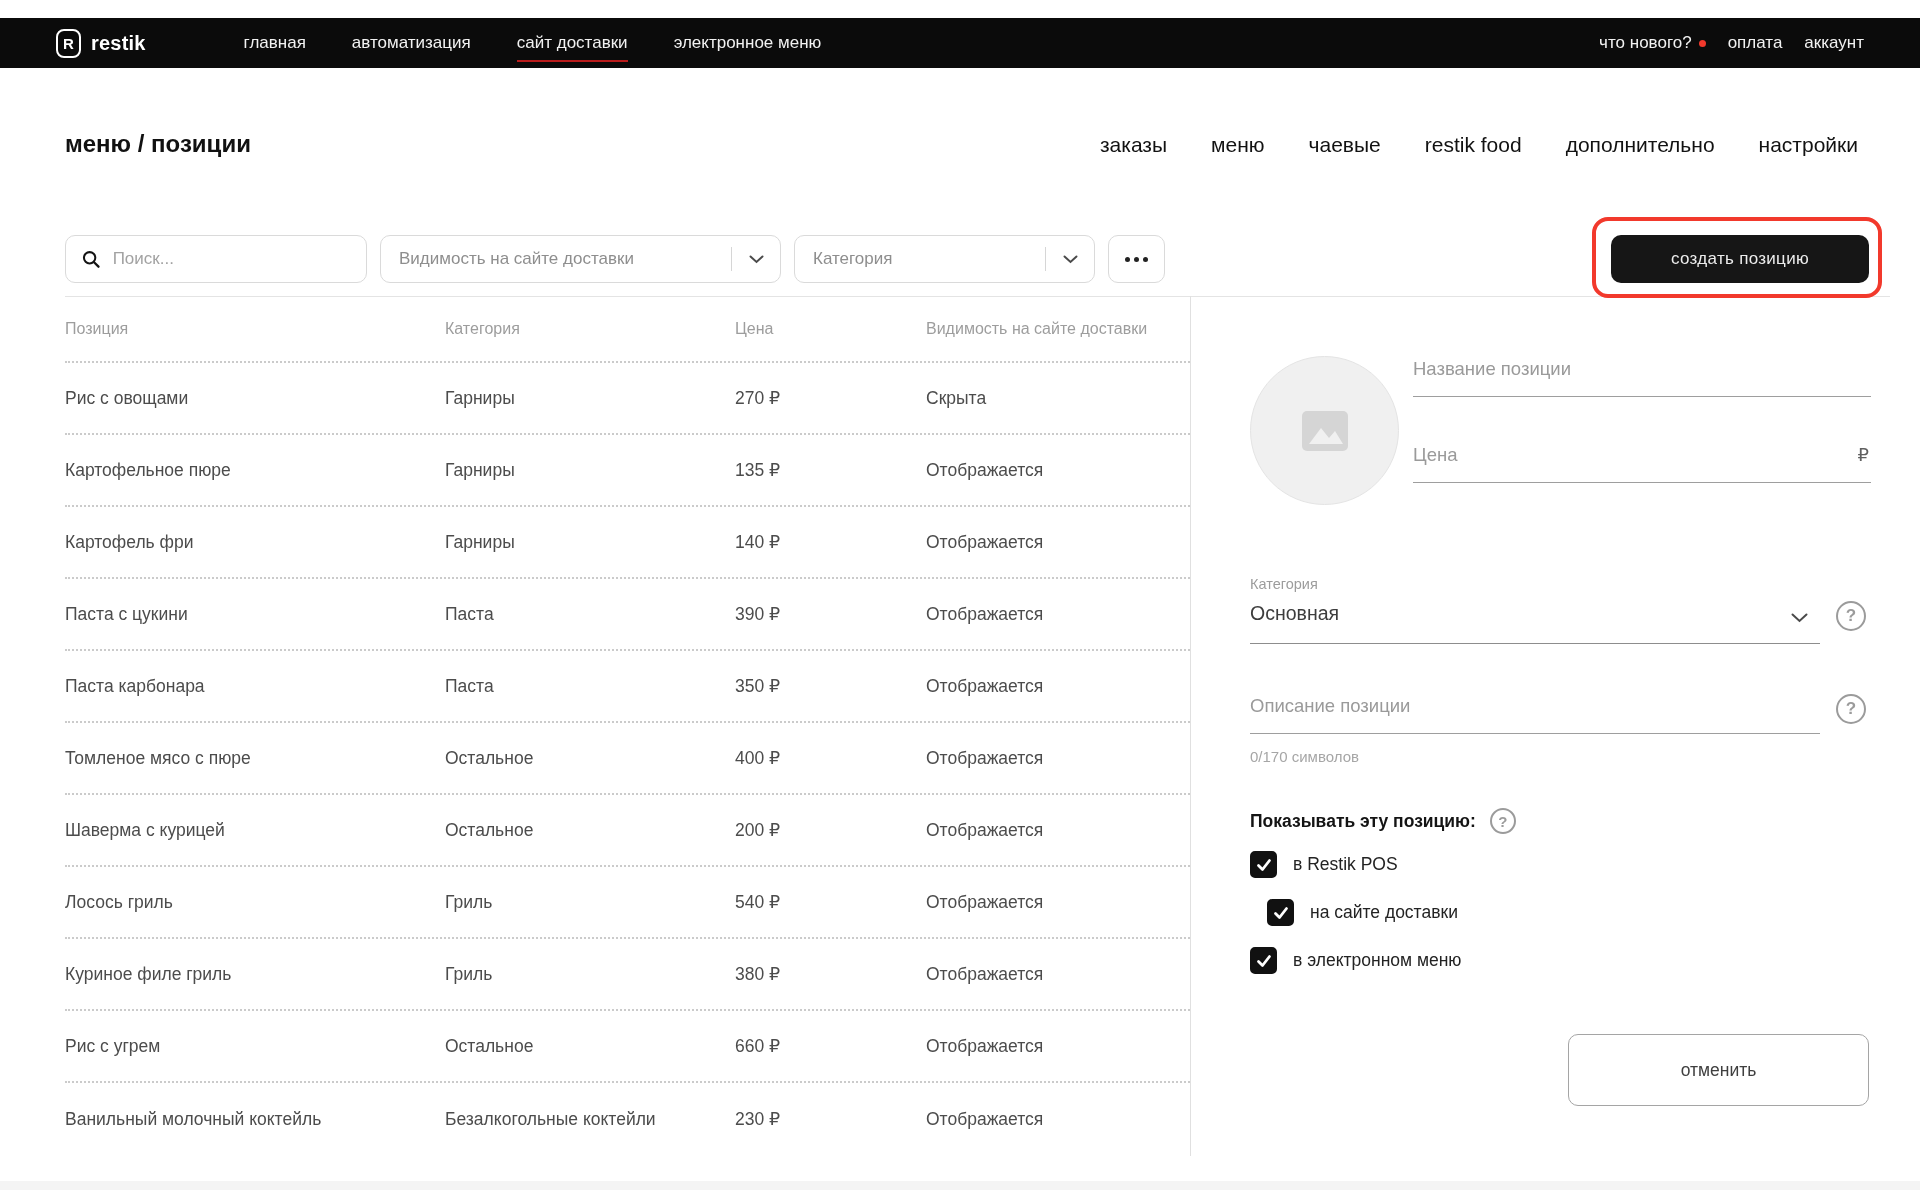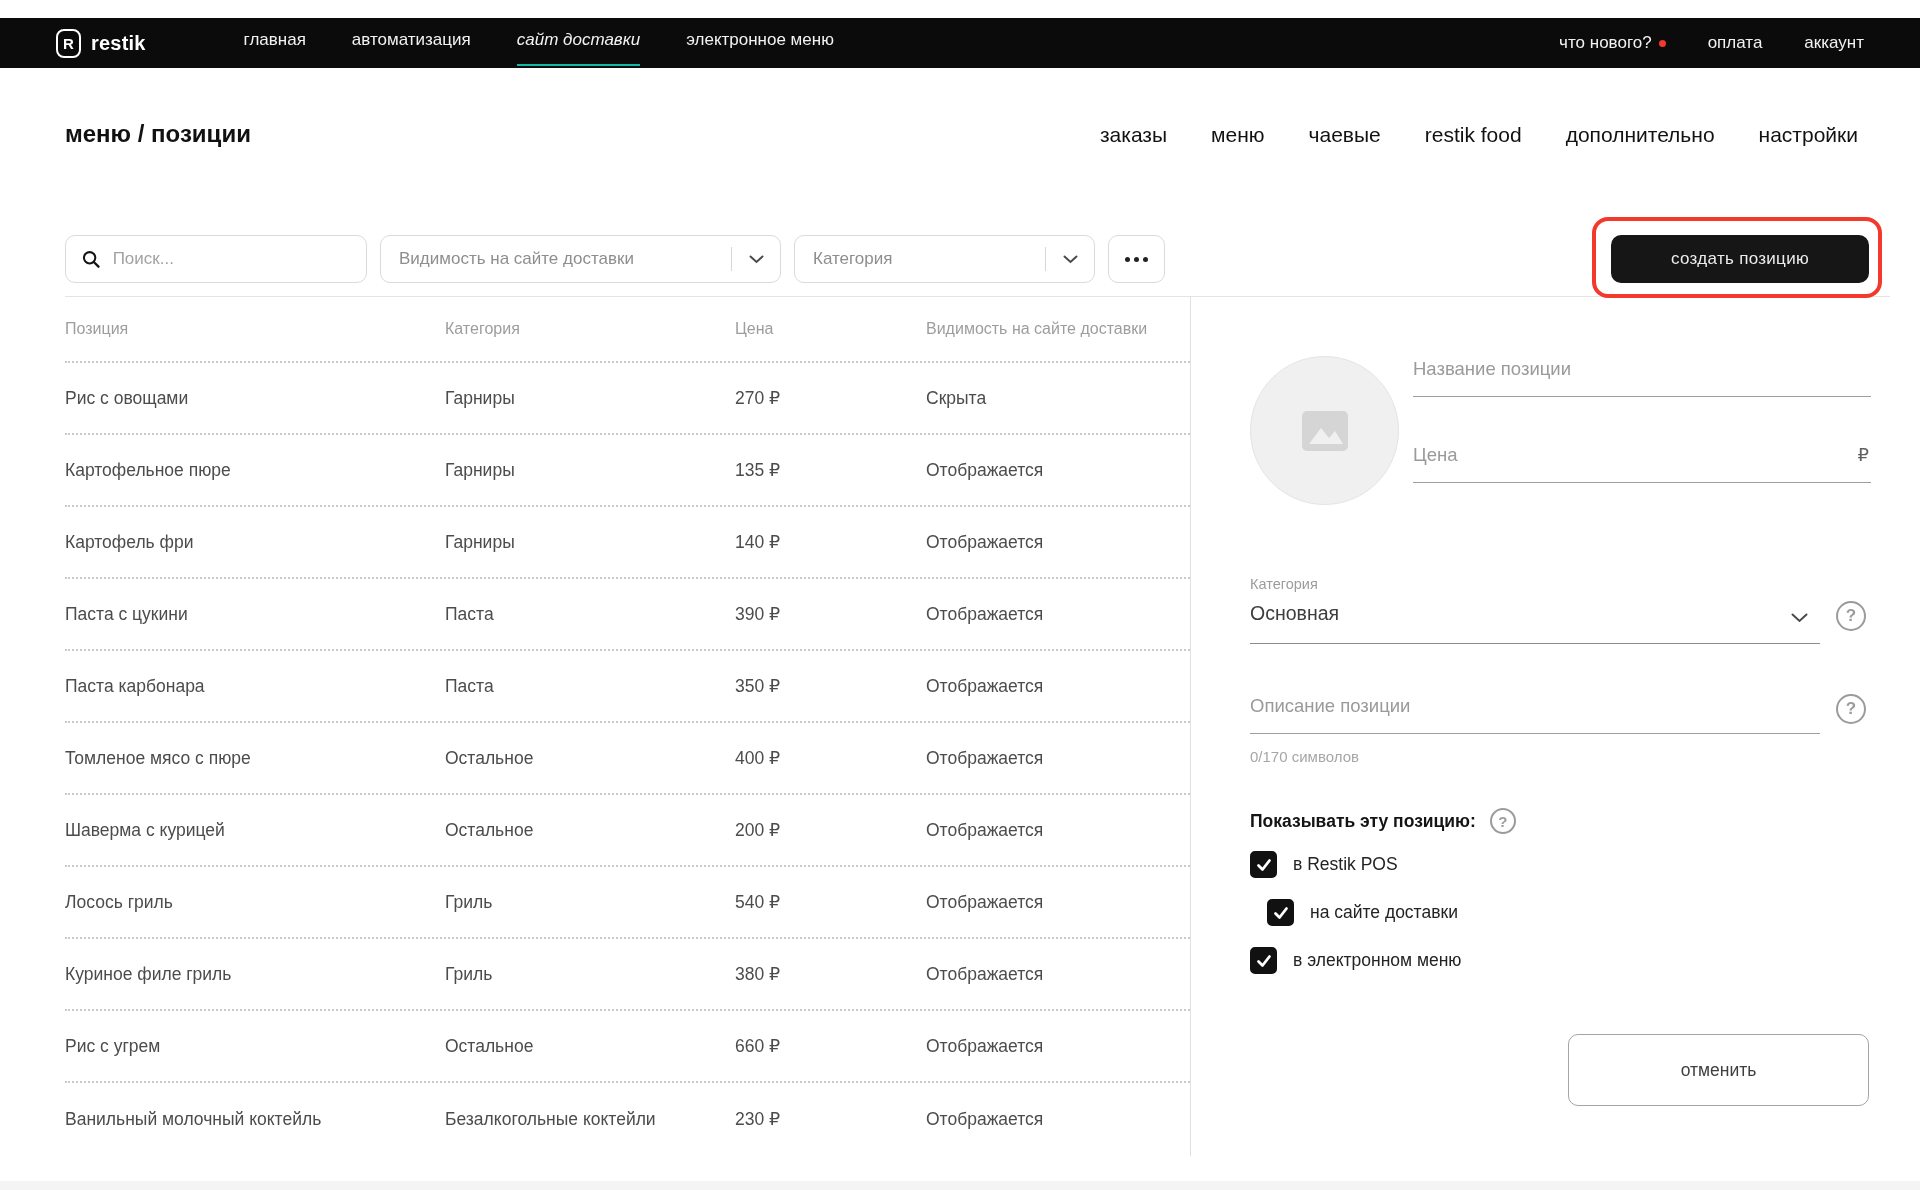--- a/index.html
+++ b/index.html
@@ -18,28 +18,28 @@
   }
   .brand { display:flex; align-items:center; gap:10px; }
   .logo-mark {
     width:25px; height:29px; border:2.5px solid #fff; border-radius:8px;
     display:flex; align-items:center; justify-content:center;
     font-weight:700; font-size:15px; color:#fff;
   }
   .logo-text { font-weight:700; font-size:20px; letter-spacing:.2px; }
   .topnav { display:flex; gap:46px; margin-left:98px; font-size:17px; }
   .topnav-item { cursor:pointer; padding-bottom:0; color:#f2f2f2; }
-  .topnav-item.active { border-bottom:2px solid #14b8a6; padding-bottom:14px; margin-bottom:-9px;font-style:italic; }
-  .topbar-right { margin-left:auto; display:flex; gap:42px; font-size:17px; align-items:center; }
+  .topnav-item.active { border-bottom:2px solid #b91c1c; padding-bottom:7px; margin-bottom:-9px; }
+  .topbar-right { margin-left:auto; display:flex; gap:22px; font-size:17px; align-items:center; }
   .top-right-item { display:flex; align-items:center; cursor:pointer; color:#f2f2f2; }
   .red-dot { width:7px; height:7px; border-radius:50%; background:#f2392c; margin-left:7px; display:none; }
   .top-right-item.has-dot .red-dot { display:inline-block; }
 
   
-  .title-row { position:absolute; top:120px; left:65px; right:62px; display:flex; align-items:baseline; }
+  .title-row { position:absolute; top:130px; left:65px; right:62px; display:flex; align-items:baseline; }
   .page-title { font-size:24px; font-weight:700; color:#111; }
   .tabs { margin-left:auto; display:flex; gap:44px; font-size:21px; color:#121212; }
   .tab { cursor:pointer; }
 
   
   .filter-row { position:absolute; top:235px; left:65px; display:flex; gap:13px; }
   .search-box {
     width:302px; height:48px; border:1.5px solid #dadada; border-radius:10px;
     display:flex; align-items:center; padding:0 14px 0 16px; gap:12px; background:#fff;
   }

